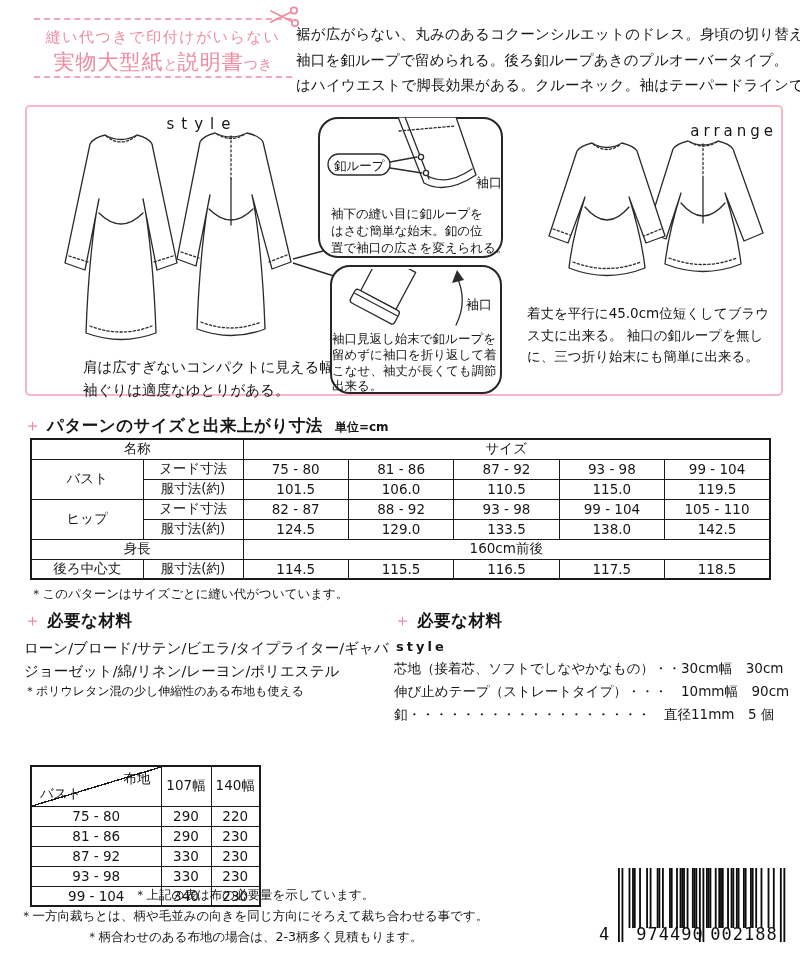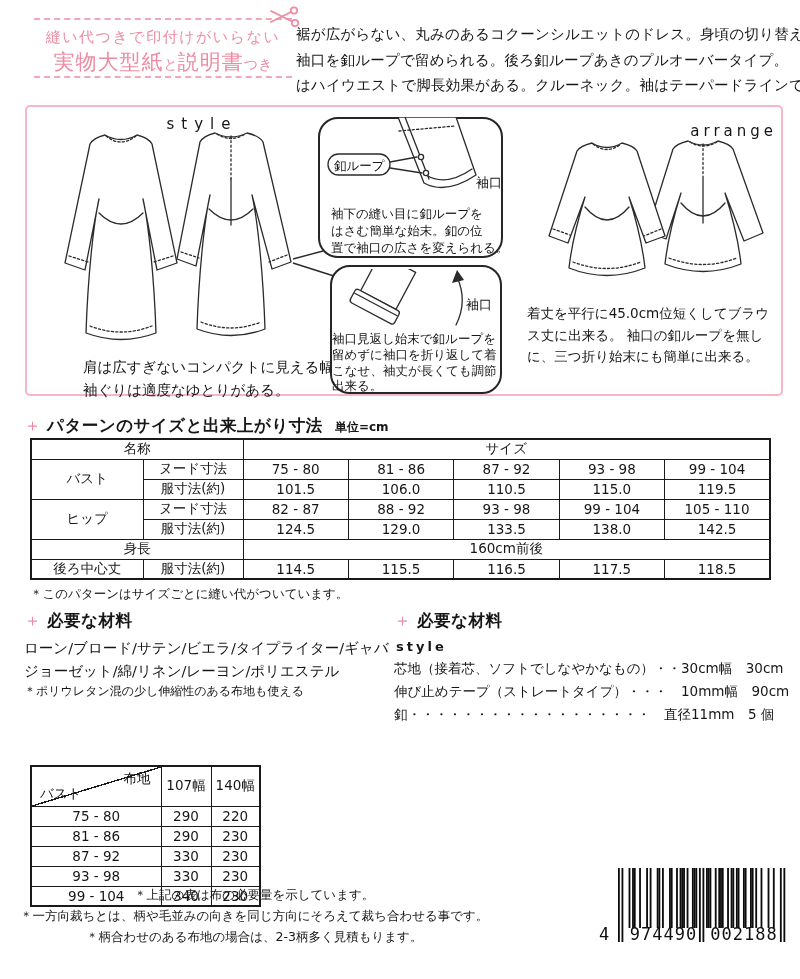--- a/index.html
+++ b/index.html
@@ -79,21 +79,21 @@
   .corner-top { position:absolute; right:10px; top:3px; font-size:13.5px; }
   .corner-bottom { position:absolute; left:8px; bottom:3px; font-size:13.5px; }
   .yard-fn { left:20px; top:884px; line-height:21px; }
   .yard-fn div { white-space:nowrap; }
 
   
   .barcode { left:596px; top:866px; width:200px; height:100px; background:#fff; }
   .barcode svg { position:absolute; left:22px; top:2px; }
   .bc-digit { position:absolute; top:58px; font-family:"DejaVu Sans Mono","Liberation Mono",monospace; font-size:17px; color:#111; }
   .bc-lead { left:3px; }
-  .bc-left { left:28px; width:79px; text-align:center; letter-spacing:1px; }
+  .bc-left { left:28px; width:92px; text-align:center; letter-spacing:1px; }
   .bc-right { left:111px; width:74px; text-align:center; letter-spacing:1px; }
 
   svg .ln { stroke:#2b2b2b; stroke-width:1.3; fill:none; stroke-linejoin:round; stroke-linecap:round; }
   svg .fillw { fill:#ffffff; }
   svg .dot { stroke-dasharray:2.2,2.2; }
   svg text { fill:#161616; }
 </style>
 </head>
 <body>
 

